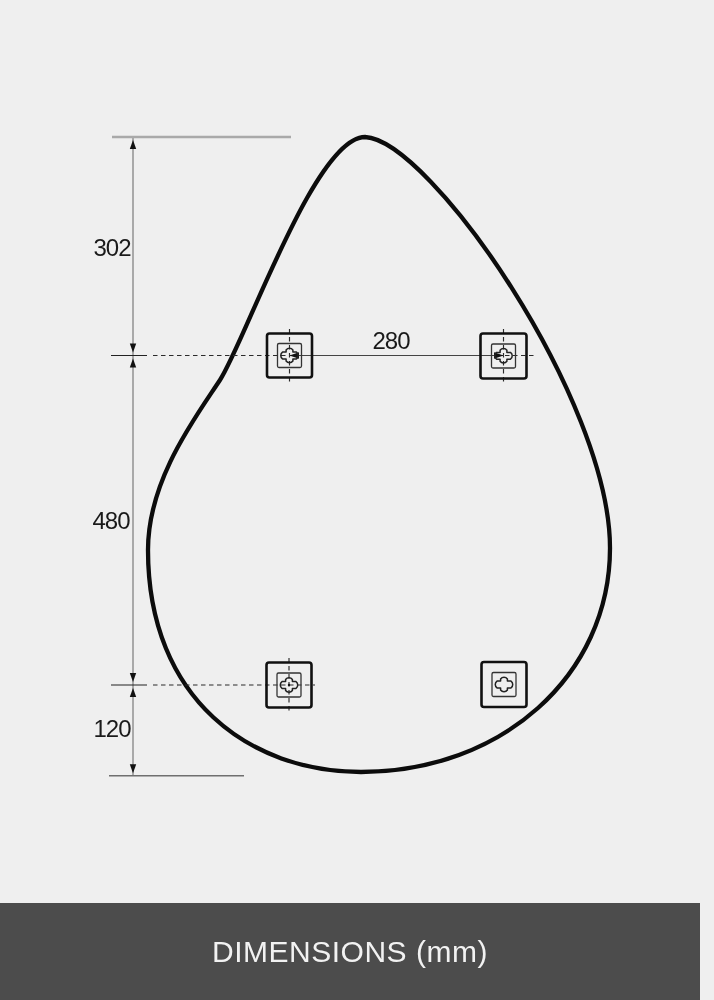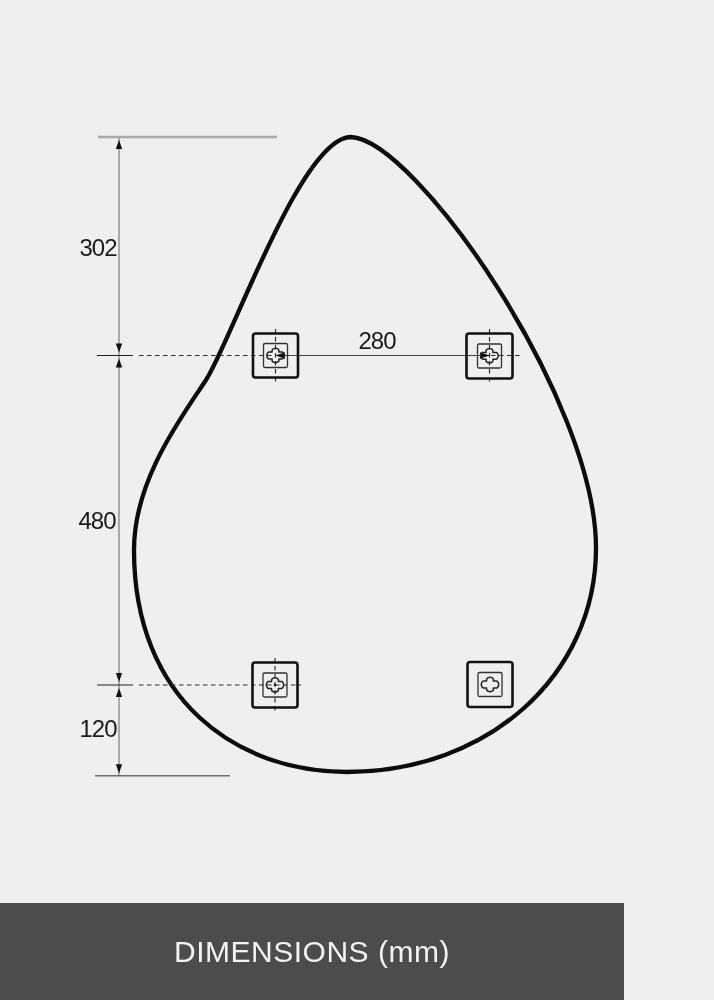--- a/index.html
+++ b/index.html
@@ -12,36 +12,36 @@
   }
   .page {
     position: relative;
     width: 714px;
     height: 1000px;
     background: #efefef;
   }
   .stage {
     position: absolute;
     top: 0;
-    left: 1px;
+    left: 15px;
     width: 696px;
     height: 903px;
   }
   .stage svg { display: block; }
   .dim-text {
     font-family: "Liberation Sans", "DejaVu Sans", sans-serif;
     font-size: 24px;
     fill: #1a1a1a;
     letter-spacing: -1px;
   }
   .footer {
     position: absolute;
     left: 0;
     top: 903px;
-    width: 624px;
+    width: 700px;
     height: 97px;
     background: #4c4c4c;
     display: flex;
     align-items: center;
     justify-content: center;
   }
   .footer span {
     color: #f2f2f2;
     font-size: 30px;
     font-weight: 300;

